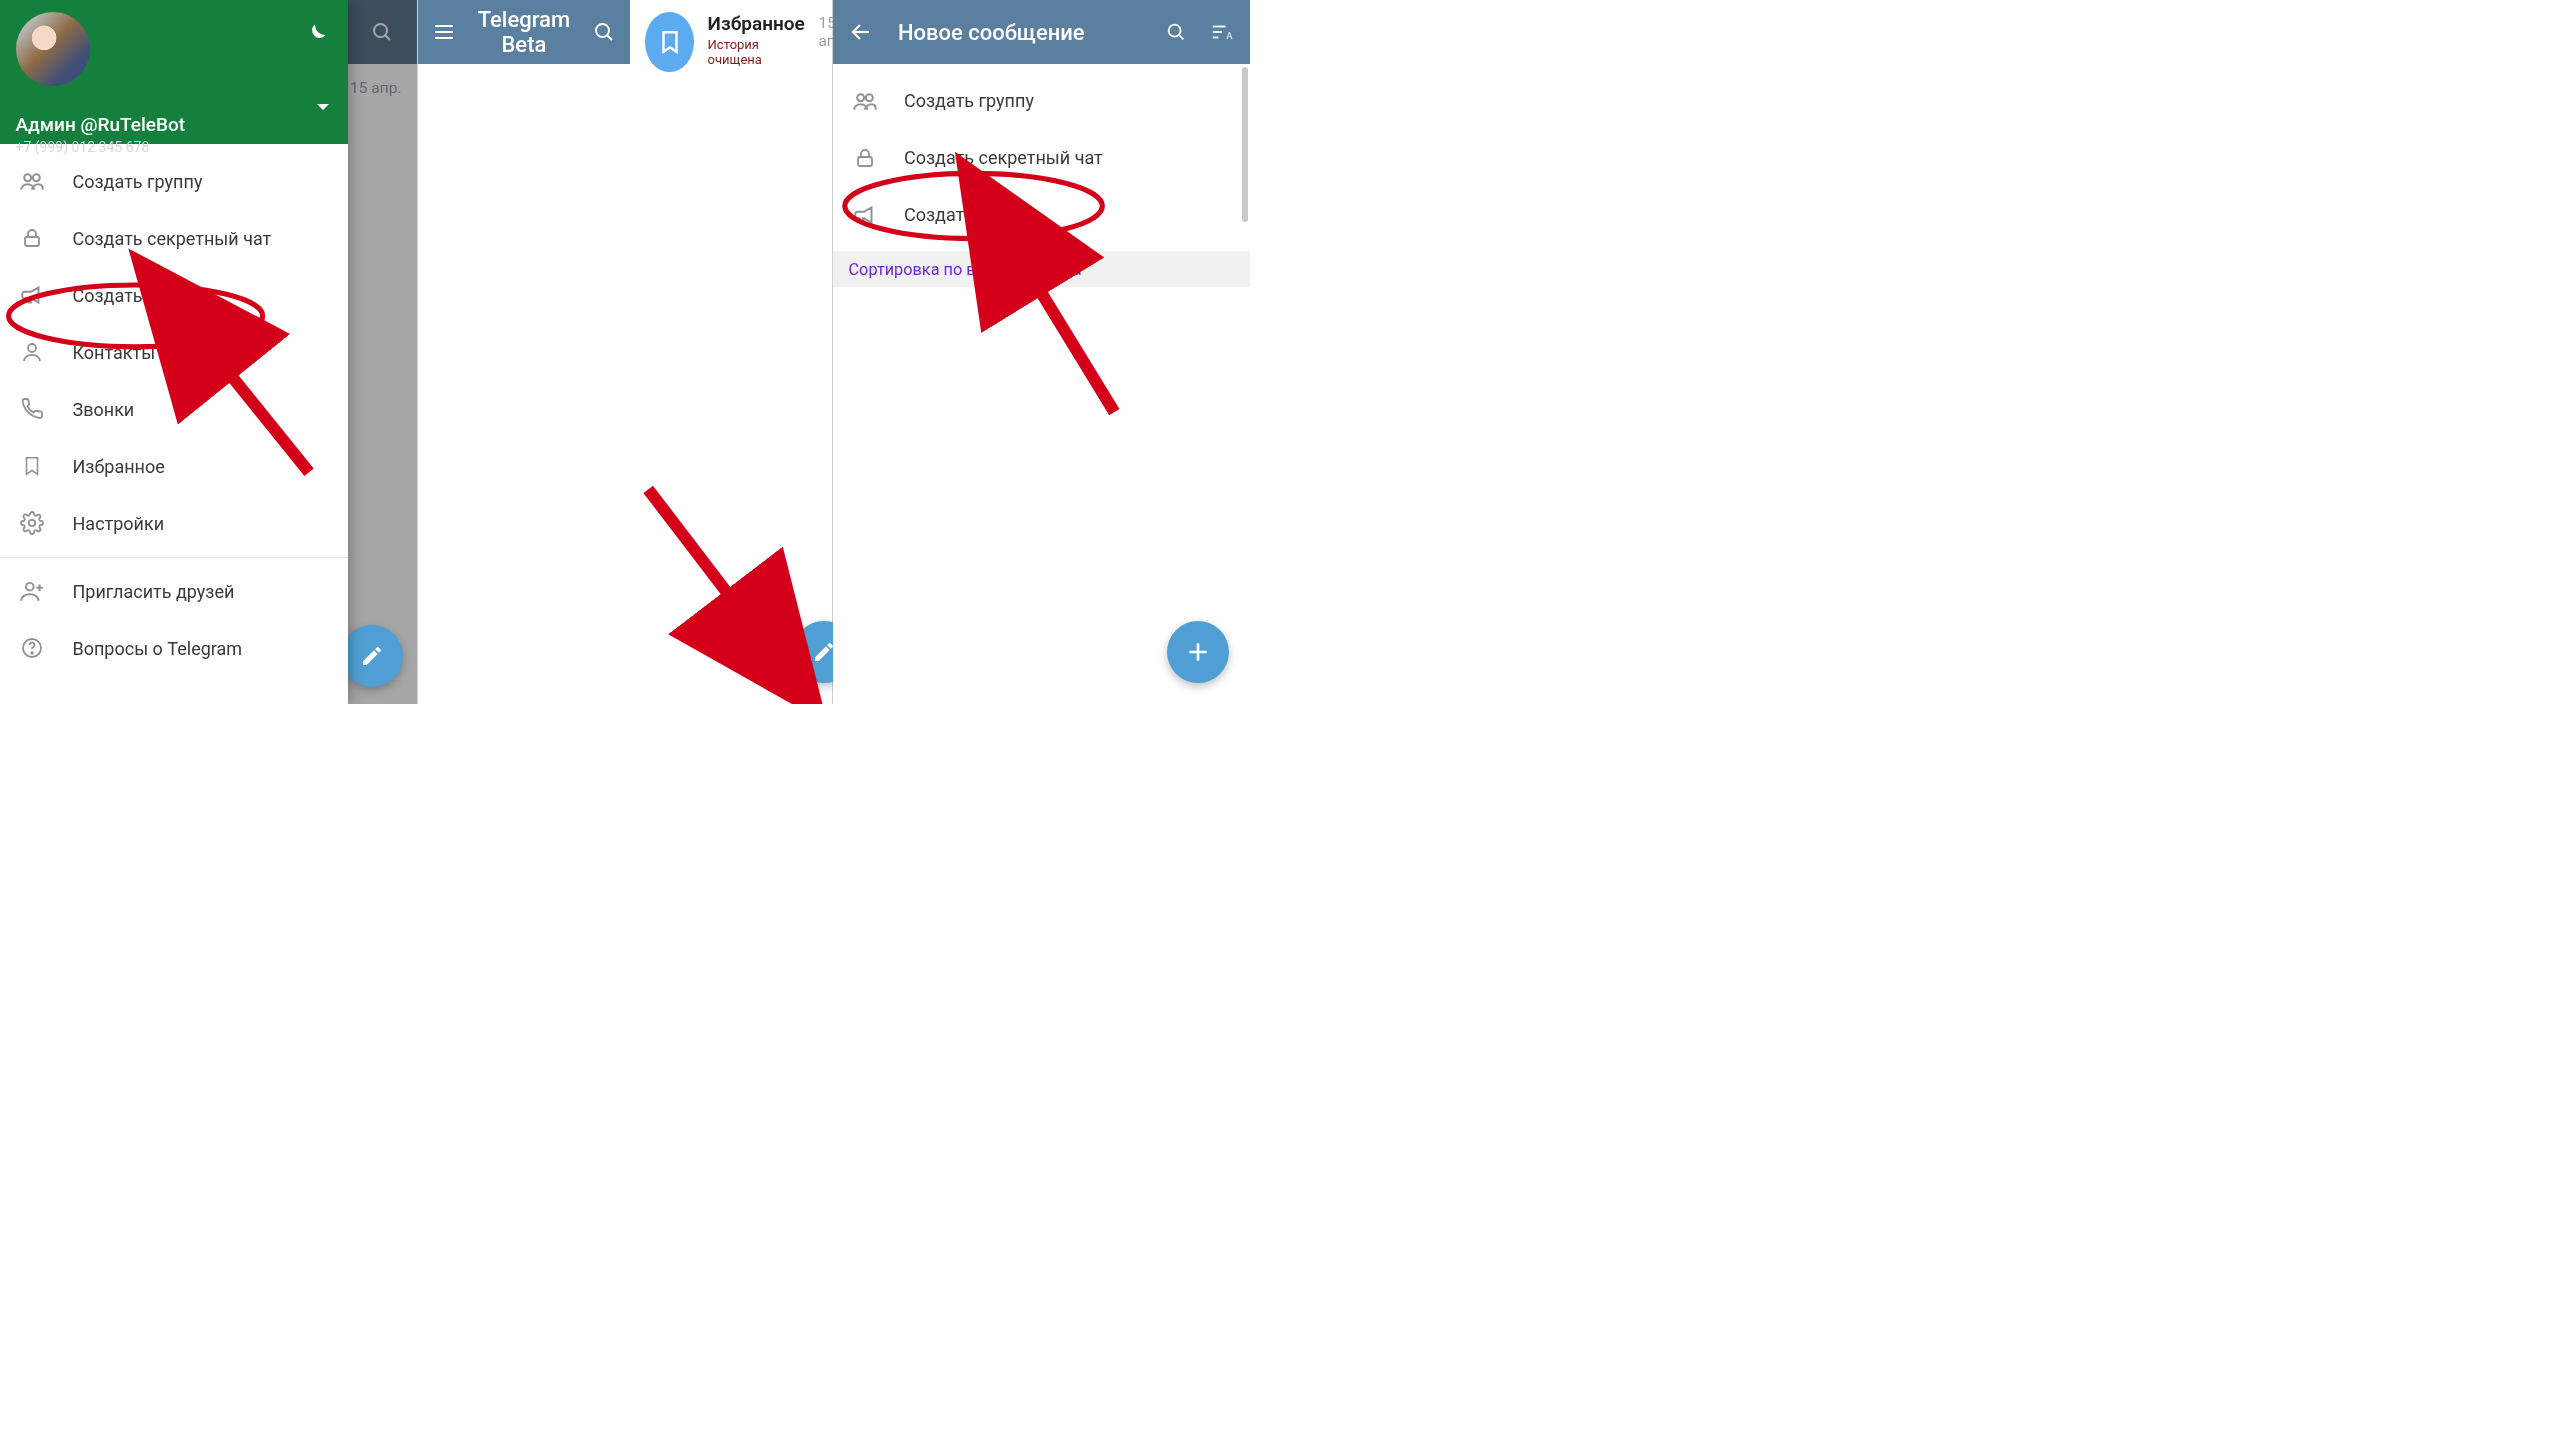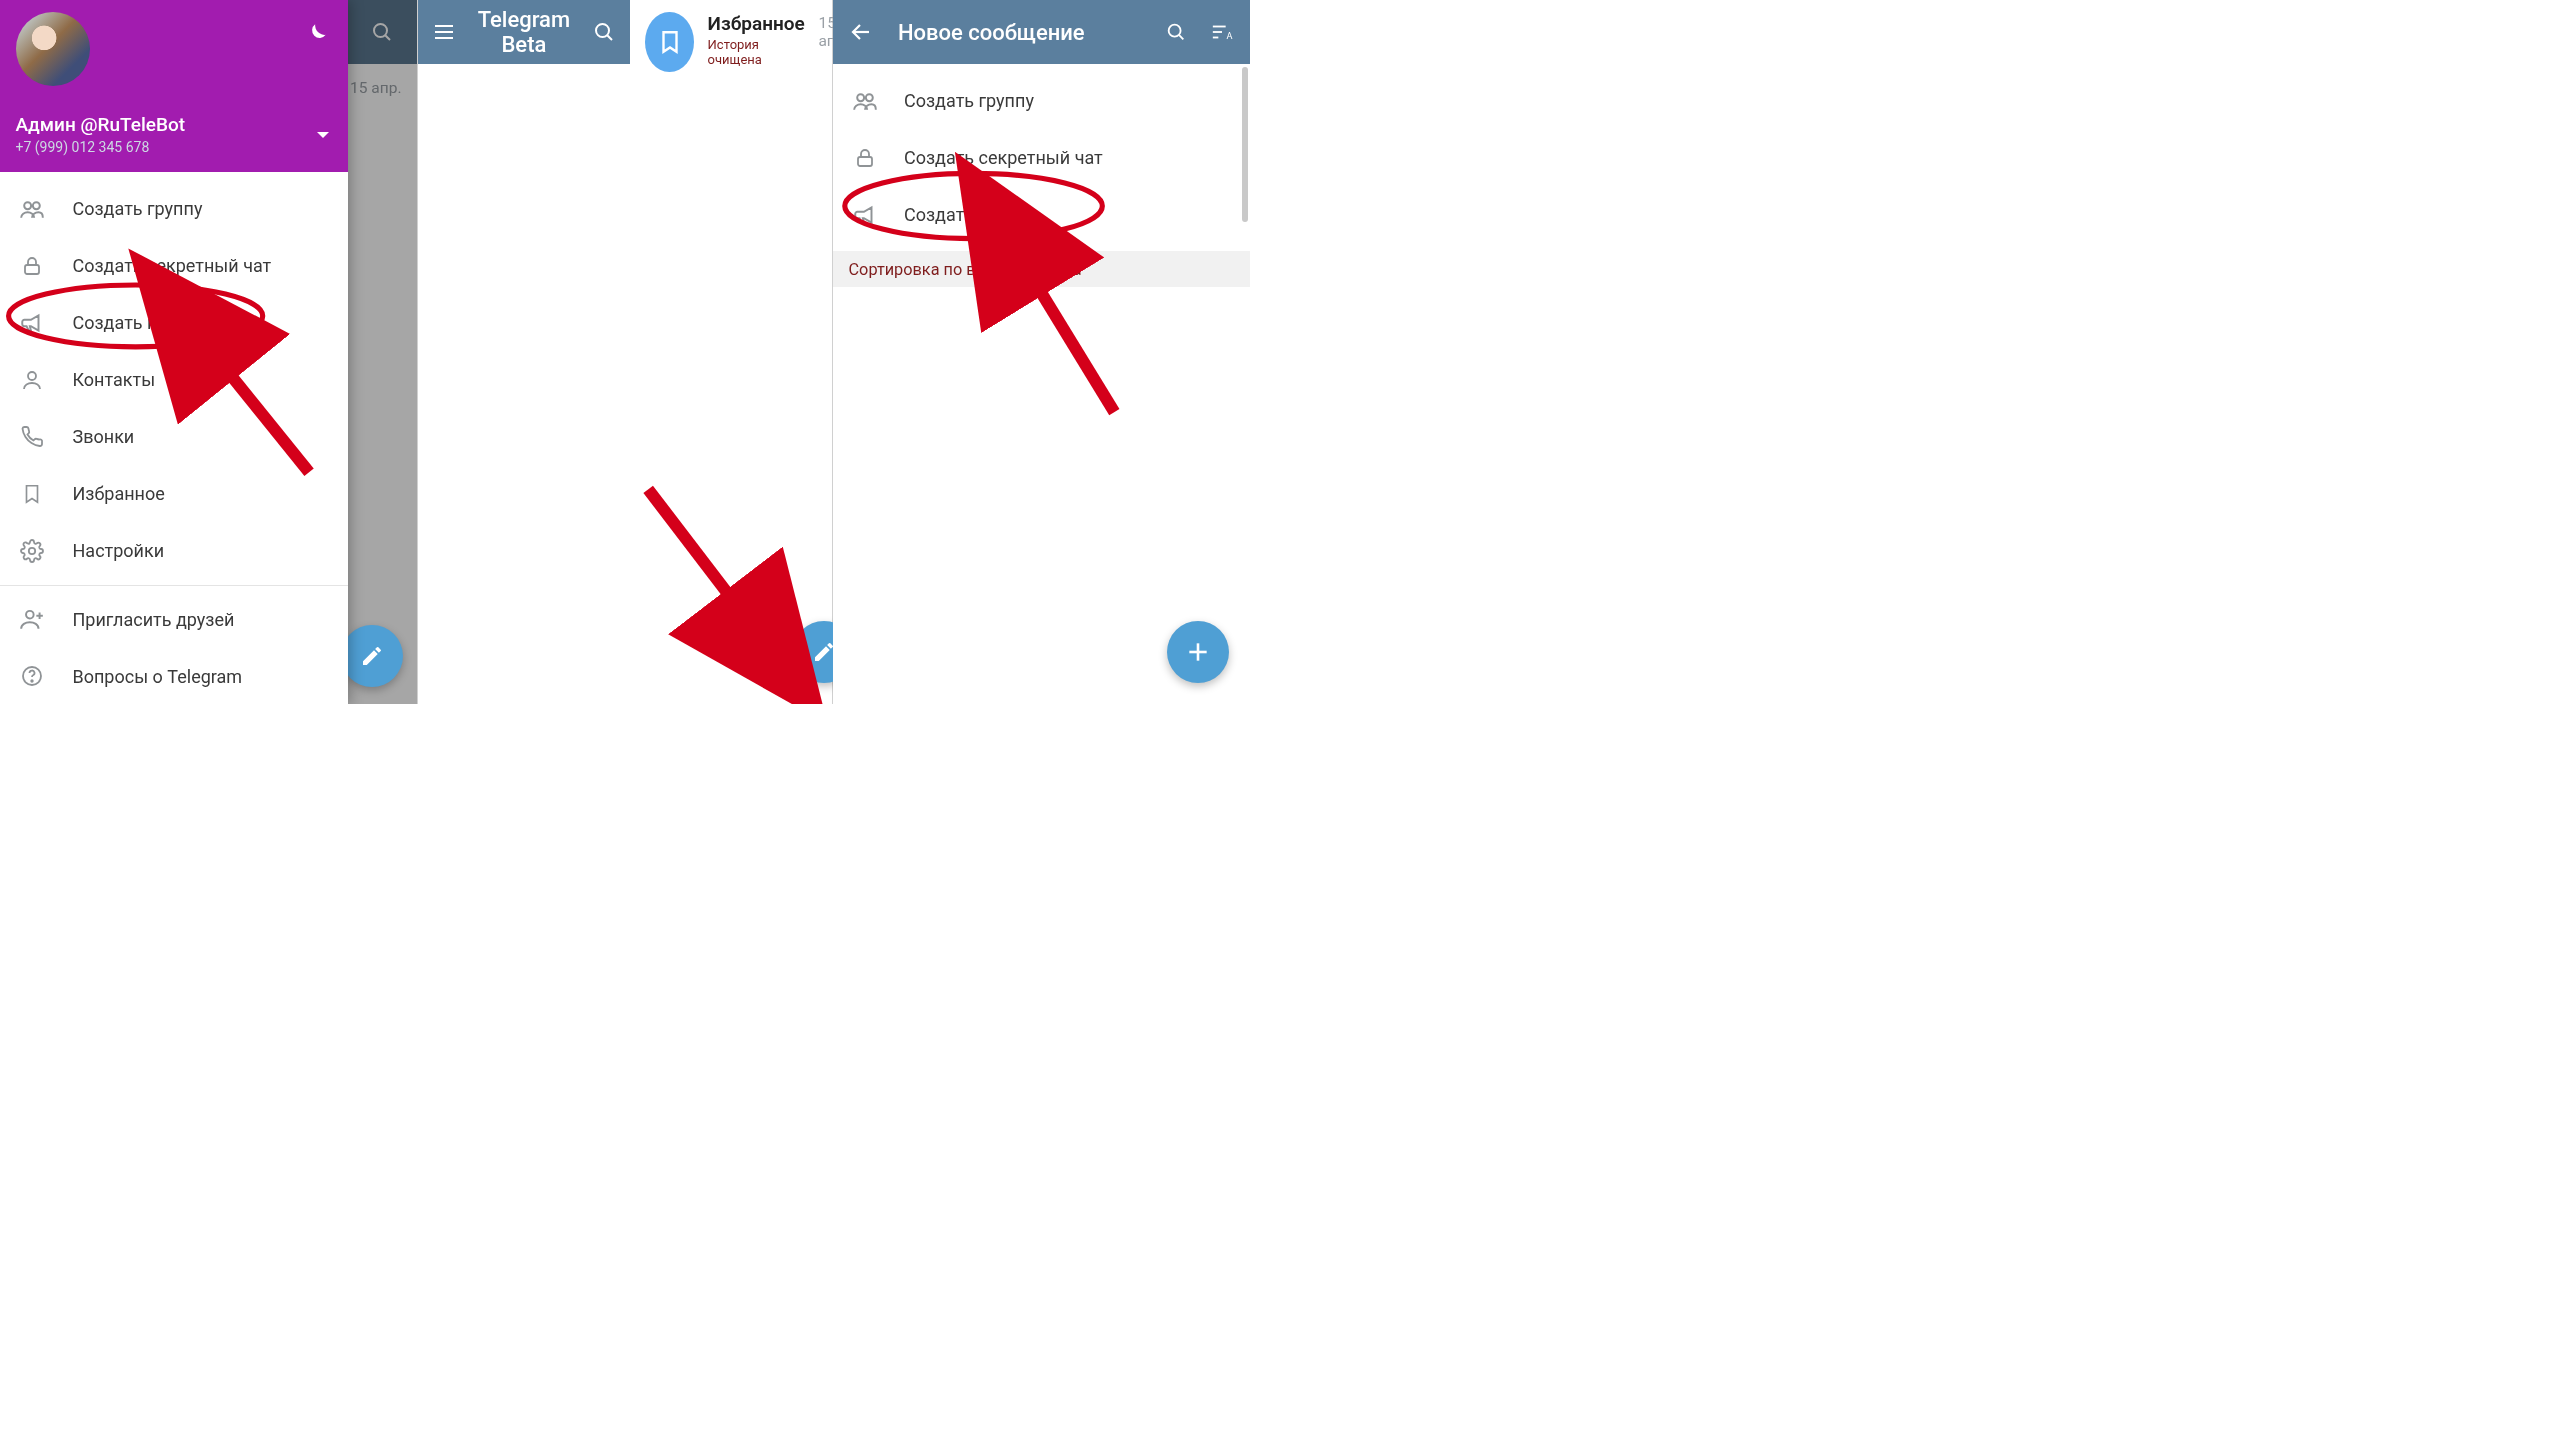--- a/index.html
+++ b/index.html
@@ -50,25 +50,25 @@
 
   .drawer {
     position: absolute; top: 0; left: 0; bottom: 0;
     width: 348px;
     background: #fff;
     display: flex; flex-direction: column;
     box-shadow: 2.6px 0 12px rgba(0,0,0,0.25);
     z-index: 5;
   }
   .drawer-header {
-    background: #a21caf;
+    background: #15803d;
     color: #fff;
     padding: 12px 15.5px 10.3px 15.5px;
     position: relative;
-    height: 172px;
+    height: 144px;
   }
   .avatar {
     width: 74px; height: 74px; border-radius: 50%;
     background:
       radial-gradient(circle at 38% 35%, #f3d9c6 0 18%, transparent 19%),
       linear-gradient(135deg, #cfe5ee 0%, #8f6b47 45%, #3f4e78 75%);
     display: inline-block;
   }
   .night-toggle {
     position: absolute; top: 20.6px; right: 19px;
@@ -192,21 +192,21 @@
   .create-item {
     display:flex; align-items:center; gap: 26px;
     padding: 15.5px 19px;
     font-size: 18px; color:#3a3a3a;
     cursor:pointer;
     position: relative;
   }
   .create-item .mi-icon { width:26px; height:26px; color:#8f9396; flex:0 0 26px; display:flex; align-items:center; justify-content:center; }
   .section-header {
     background: #f1f1f1;
-    color: #7f1d1d;
+    color: #6d28d9;
     font-size: 16.3px;
     padding: 8.6px 15.5px;
   }
   .panel3 .scrollbar-fake {
     position:absolute; top:67px; right:1.7px; width:6px; height:155px;
     background:#c9c9c9; border-radius:3.4px;
   }
 
   
   .annot {

